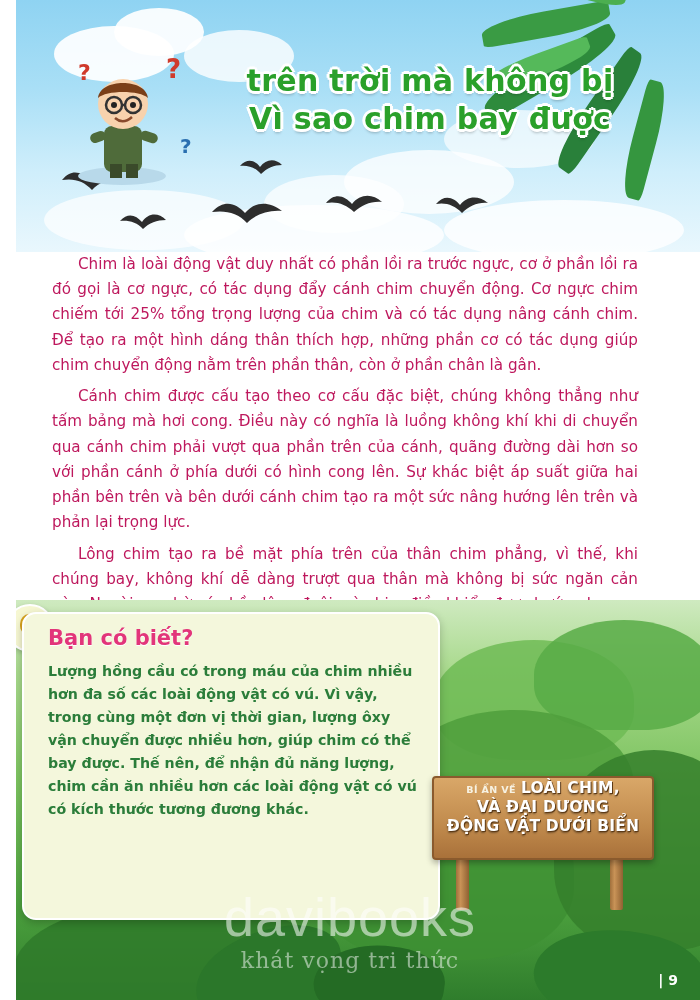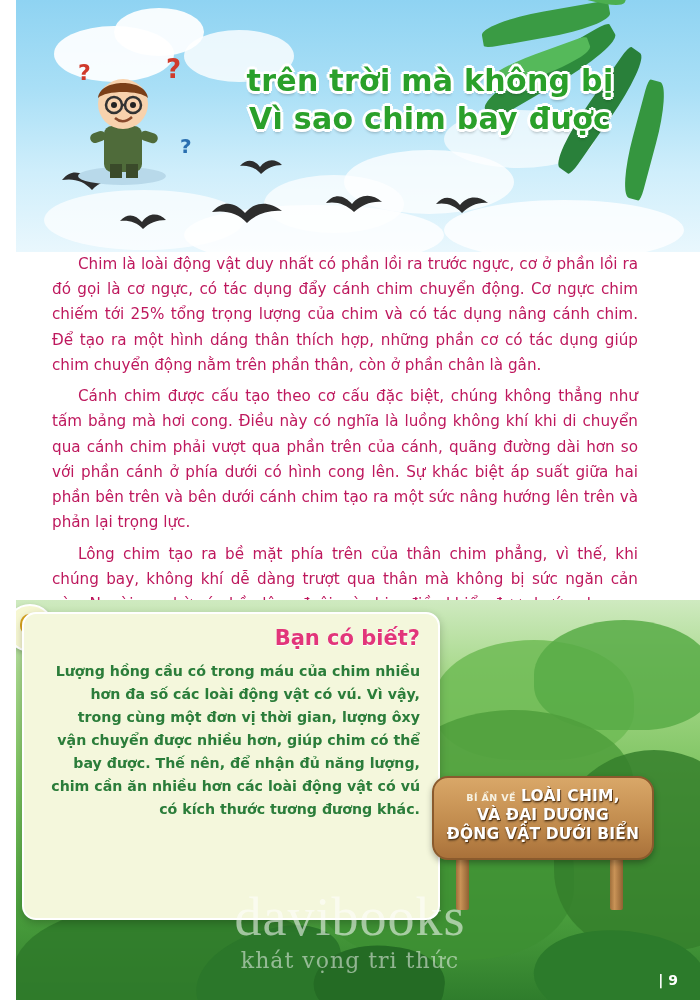--- a/index.html
+++ b/index.html
@@ -155,21 +155,20 @@
     left: 22px;
     top: 612px;
     width: 418px;
     height: 308px;
     background: #f4f7dc;
     border: 2px solid #ffffff;
     border-radius: 14px;
     box-shadow: 0 3px 9px rgba(0,0,0,.22);
     padding: 12px 18px 14px 24px;
     box-sizing: border-box;
-    text-align: right;
   }
   .know-title {
     font-family: "DejaVu Sans", sans-serif;
     font-weight: bold;
     font-size: 21px;
     color: #e2357a;
     margin: 0 0 10px 0;
     text-shadow: 0 1px 0 #ffffff;
   }
   .know-panel p {
@@ -220,24 +219,24 @@
   .post.p1 { left: 24px; }
   .post.p2 { left: 178px; }
   .board {
     position: absolute;
     left: 0;
     top: 6px;
     width: 222px;
     height: 84px;
     background: linear-gradient(to bottom, #d9a768, #c08a4c 60%, #a9713a);
     border: 2px solid #8a5a2d;
-    border-radius: 16px;
+    border-radius: 4px;
     box-shadow: 0 3px 6px rgba(0,0,0,.3);
     box-sizing: border-box;
-    padding-top: 8px;
+    padding-top: 0;
     text-align: center;
   }
   .sign-small {
     font-family: "DejaVu Sans", sans-serif;
     font-weight: bold;
     font-size: 9.5px;
     color: #f7f2e2;
     letter-spacing: .4px;
     display: inline;
   }
@@ -255,21 +254,21 @@
   
   .watermark {
     position: absolute;
     left: 0;
     top: 890px;
     width: 700px;
     text-align: center;
     pointer-events: none;
   }
   .wm-main {
-    font-family: Liberation Serif, serif;
+    font-family: Liberation Sans, sans-serif;
     font-size: 54px;
     color: rgba(255,255,255,.55);
     letter-spacing: 1px;
     line-height: 1;
   }
   .wm-sub {
     font-family: "DejaVu Serif", serif;
     font-size: 22px;
     color: rgba(255,255,255,.5);
     margin-top: 4px;

